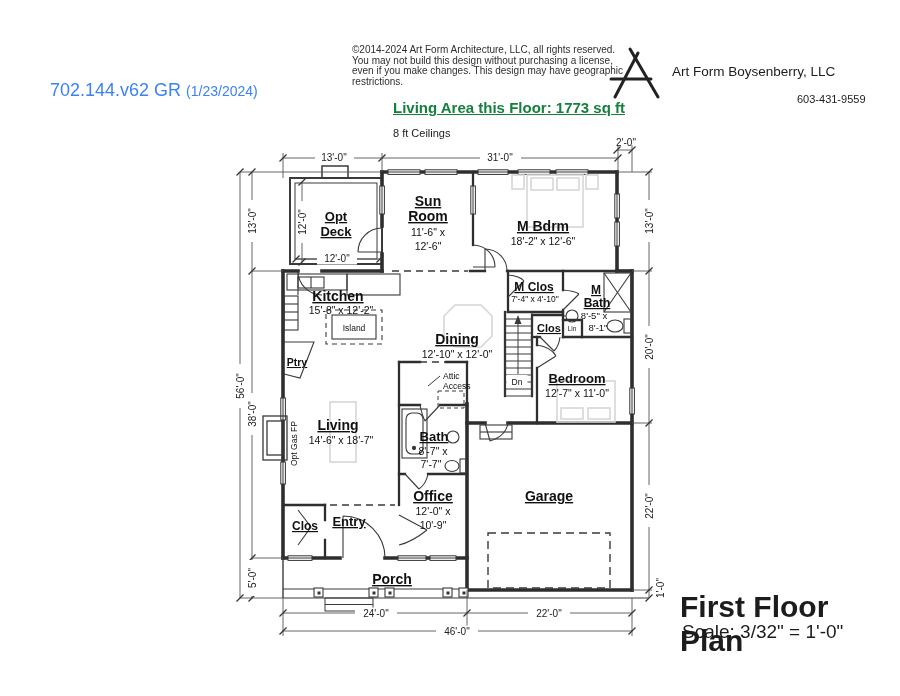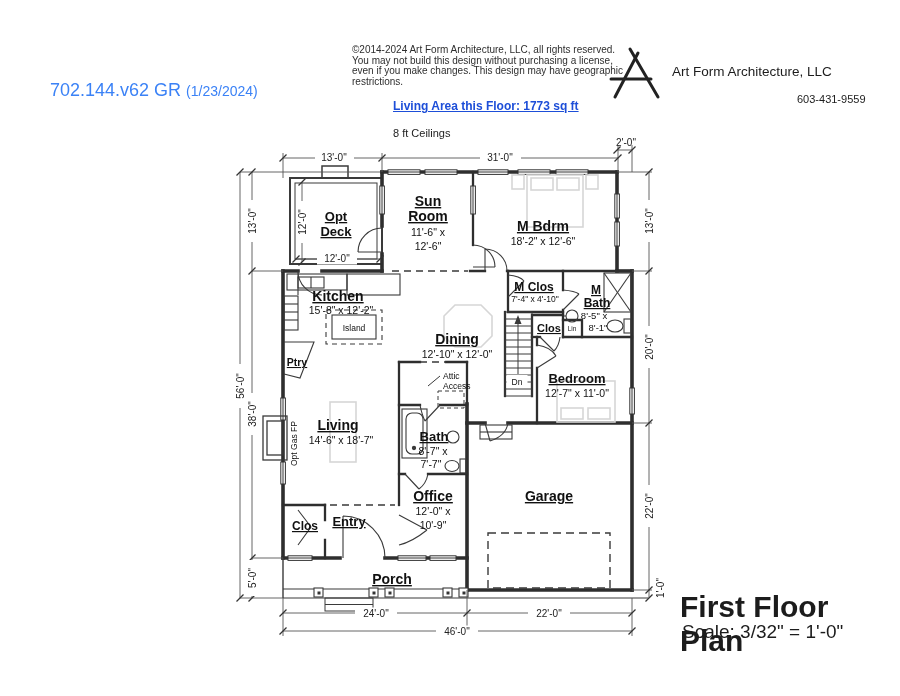--- a/index.html
+++ b/index.html
@@ -5,21 +5,21 @@
   html,body{margin:0;padding:0;background:#e8e8e8;}
   .page{position:relative;width:900px;height:696px;background:#ffffff;overflow:hidden;
         font-family:"Liberation Sans", sans-serif;color:#111;}
   .abs{position:absolute;}
   .plan-name{left:50px;top:50px;font-size:24px;font-weight:bold;letter-spacing:.2px;color:#1c1c1c;}
   .plan-number{left:50px;top:80px;font-size:18px;color:#3b82f6;}
   .plan-date{font-size:14px;}
   .copyright{left:352px;top:45px;width:276px;font-size:10px;line-height:10.6px;color:#2e2e2e;}
   .company{left:672px;top:64px;font-size:13.5px;color:#1c1c1c;}
   .phone{left:777px;top:93px;font-size:11px;color:#1c1c1c;padding-left:20px;}
-  .living-area{left:393px;top:99px;font-size:12px;font-weight:bold;text-decoration:underline;color:#1d4ed8;}
+  .living-area{left:393px;top:99px;font-size:15px;font-weight:bold;text-decoration:underline;color:#15803d;}
   .ceilings{left:393px;top:115px;font-size:11px;color:#1c1c1c;margin-top:12px;}
   .footer-title{left:680px;top:590px;font-size:30px;font-weight:bold;color:#1c1c1c;}
   .footer-scale{left:682px;top:621px;font-size:19px;color:#1c1c1c;}
   svg text{font-family:"Liberation Sans", sans-serif;fill:#111;}
   .rn{font-weight:bold;text-decoration:underline;text-anchor:middle;}
   .f14{font-size:14px;} .f13{font-size:13px;} .f12{font-size:12px;} .f11{font-size:11px;} .f10{font-size:10.5px;}
   .rd{font-size:10.5px;text-anchor:middle;}
   .rd9{font-size:9.5px;text-anchor:middle;}
   .rd8{font-size:8.5px;text-anchor:middle;}
   .dim{font-size:10px;text-anchor:middle;fill:#222;}
@@ -451,21 +451,21 @@
     <text class="rn f14" x="549" y="501">Garage</text>
     <text class="rn f14" x="392" y="584">Porch</text>
   </g>
 </svg>
 
   <div class="abs plan-number">
     <span>702.144.v62 GR</span>
     <span class="plan-date">(1/23/2024)</span>
   </div>
   <div class="abs copyright">©2014-2024 Art Form Architecture, LLC, all rights reserved. You may not build this design without purchasing a license, even if you make changes. This design may have geographic restrictions.</div>
-  <div class="abs company">Art Form Architecture, LLC</div>
+  <div class="abs company">Art Form Boysenberry, LLC</div>
   <div class="abs phone">603-431-9559</div>
   <div class="abs living-area">Living Area this Floor: 1773 sq ft</div>
   <div class="abs ceilings">8 ft Ceilings</div>
 
   <div class="abs footer-title">First Floor Plan</div>
   <div class="abs footer-scale">Scale: 3/32" = 1'-0"</div>
 
 </div>
 
 </body></html>

